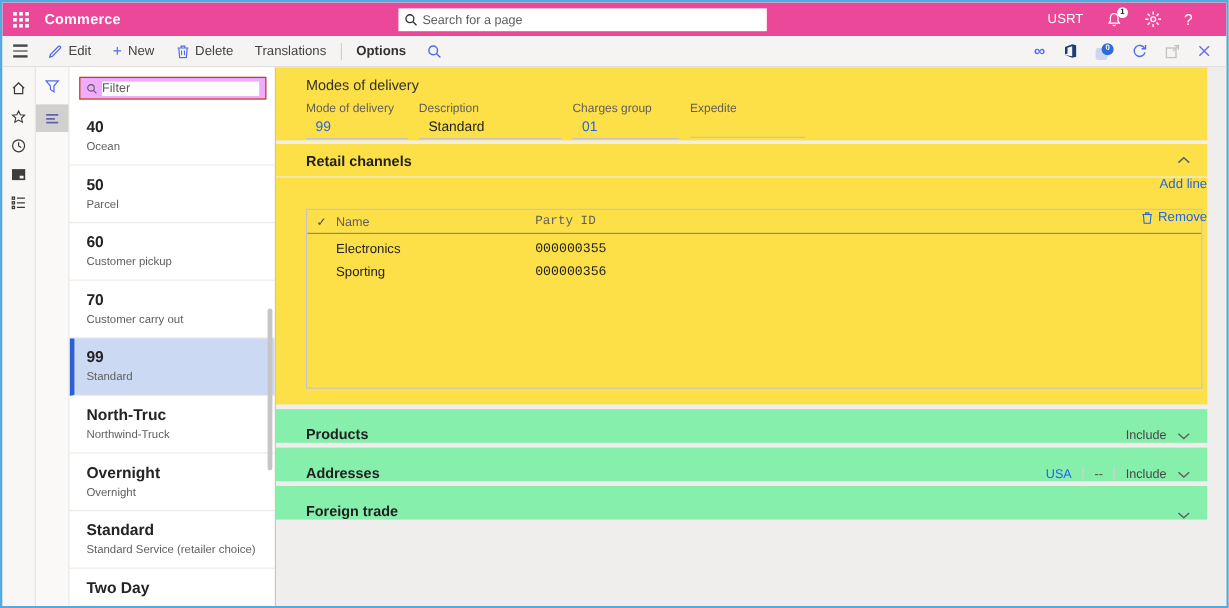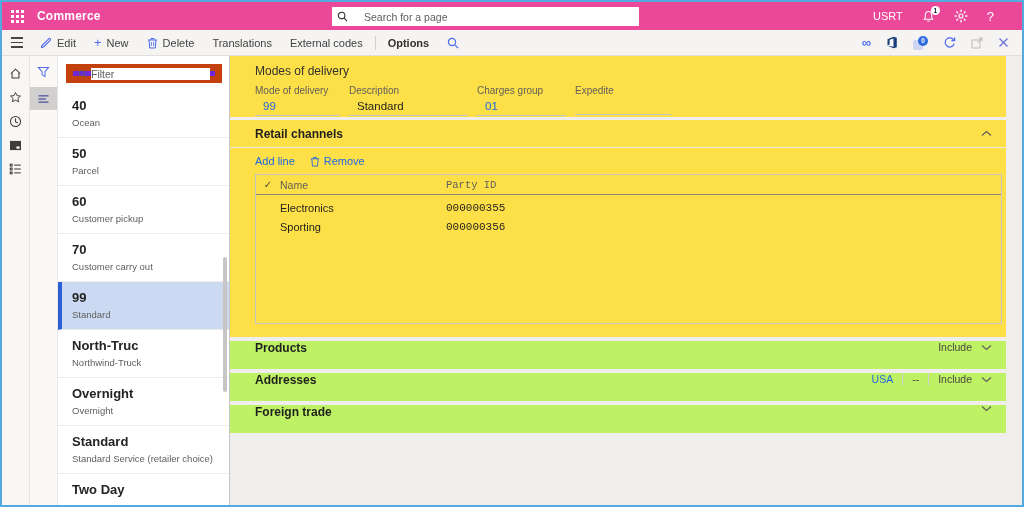--- a/index.html
+++ b/index.html
@@ -6,21 +6,21 @@
   body { font-family:"Liberation Sans", sans-serif; background:#dcdcdc; }
   .window{
     width:1024px;height:507px;border:2px solid #54a9de;background:#efeeec;
     display:flex;flex-direction:column;overflow:hidden;position:relative;
   }
   
   .topbar{flex:0 0 28px;background:#ec4899;display:flex;align-items:center;color:#fff;position:relative;}
   .waffle{margin-left:9px;width:13px;height:13px;display:grid;grid-template-columns:repeat(3,1fr);grid-template-rows:repeat(3,1fr);gap:2px;cursor:pointer;}
   .waffle span{width:3px;height:3px;background:#fff;}
   .app-title{margin-left:13px;font-size:12px;font-weight:700;letter-spacing:.2px;}
-  .top-search{position:absolute;left:330px;top:5px;width:307px;height:19px;background:#fff;display:flex;align-items:center;padding:0 5px;gap:16px;}
+  .top-search{position:absolute;left:330px;top:5px;width:307px;height:19px;background:#fff;display:flex;align-items:center;padding:0 5px;gap:4px;}
   .top-search svg{flex:0 0 auto;}
   .top-search input{border:none;outline:none;width:100%;font-size:10.5px;color:#323130;font-family:inherit;}
   .top-search input::placeholder{color:#605e5c;}
   .top-right{margin-left:auto;display:flex;align-items:center;gap:19px;padding-right:28px;}
   .user-initials{font-size:11px;}
   .bell-wrap{position:relative;display:flex;}
   .bell-badge{position:absolute;top:-4px;right:-5px;width:9px;height:9px;background:#fff;border-radius:50%;color:#081b34;font-size:6.5px;font-weight:700;display:flex;align-items:center;justify-content:center;}
   .help-glyph{font-size:13px;color:#fff;}
   
   .actionbar{flex:0 0 26px;background:#f5f4f2;border-bottom:1px solid #e1dfdd;display:flex;align-items:center;font-size:11px;color:#424242;}
@@ -38,21 +38,21 @@
   .pa-badge{position:absolute;top:0;right:0;width:10px;height:10px;border-radius:50%;background:#2f6bdd;color:#fff;font-size:6.5px;font-weight:700;display:flex;align-items:center;justify-content:center;}
   
   .content{flex:1;display:flex;min-height:0;}
   .navrail{flex:0 0 28px;background:#f8f7f6;border-right:1px solid #e8e6e4;display:flex;flex-direction:column;align-items:center;padding-top:9px;gap:8px;}
   .navrail .nicon{width:16px;height:16px;display:flex;align-items:center;justify-content:center;cursor:pointer;}
   .filterrail{flex:0 0 28px;background:#faf9f8;border-right:1px solid #e8e6e4;display:flex;flex-direction:column;align-items:center;padding-top:8px;}
   .fr-funnel{width:16px;height:16px;display:flex;align-items:center;justify-content:center;cursor:pointer;}
   .fr-selected{margin-top:7px;width:100%;height:23px;background:#d2d0ce;display:flex;align-items:center;justify-content:center;cursor:pointer;}
   
   .listpanel{flex:0 0 172px;background:#fff;border-right:1px solid #c8c6c4;position:relative;overflow:hidden;}
-  .filterbox{margin:8px 7px 7px 8px;height:19px;border:7px solid #c2410c;display:flex;align-items:center;gap:4px;padding:0 5px;background:#6d28d9;}
+  .filterbox{margin:8px 7px 7px 8px;height:19px;border:1px solid #c2410c;display:flex;align-items:center;gap:4px;padding:0 5px;background:#f0abfc;}
   .filterbox input{border:none;outline:none;width:100%;font-size:10.5px;font-family:inherit;color:#323130;}
   .filterbox input::placeholder{color:#605e5c;}
   .list-item{height:48px;padding:8px 0 0 14px;border-bottom:1px solid #edebe9;cursor:pointer;position:relative;}
   .li-name{font-size:13px;font-weight:600;color:#252423;}
   .li-desc{font-size:9.5px;color:#605e5c;margin-top:4px;}
   .list-item.selected{background:#cbd9f3;border-left:4px solid #2b5fd3;padding-left:10px;}
   .list-scrollbar{position:absolute;right:2px;top:201px;width:4px;height:135px;background:#c8c6c4;border-radius:2px;}
   
   .main{flex:1;background:#efeeec;padding-right:16px;overflow:hidden;}
   .card{background:#fde047;}
@@ -61,30 +61,30 @@
   .fields{display:flex;margin-top:7px;}
   .field{margin-right:9px;}
   .field.f1{width:85px;} .field.f2{width:119px;} .field.f3{width:89px;} .field.f4{width:96px;}
   .f-label{font-size:10px;color:#605e5c;white-space:nowrap;}
   .f-value{margin-top:3px;padding:1px 0 3px 8px;border-bottom:1px solid #c6c4c2;font-size:11.5px;min-height:16px;color:#1f1f1f;cursor:text;}
   .f-value.link{color:#2266e3;}
   .retail-card{margin-bottom:4px;padding-bottom:13px;}
   .fast-header{height:28px;display:flex;align-items:center;padding:0 14px 0 25px;cursor:pointer;}
   .fast-title{font-size:12px;font-weight:600;color:#1f1f1f;flex:1;}
   .retail-card .fast-header{border-bottom:1px solid #edebe9;}
-  .grid-toolbar{height:26px;display:flex;align-items:center;gap:15px;padding-left:25px;font-size:11px;color:#2266e3;}
+  .grid-toolbar{height:26px;display:flex;align-items:flex-end;gap:15px;padding-left:25px;font-size:11px;color:#2266e3;flex-direction:column;}
   .tool-link{display:flex;align-items:center;gap:4px;cursor:pointer;}
   .grid{margin:0 4px 0 25px;border:1px solid #c8c6c4;height:150px;font-size:11px;overflow:hidden;}
   .g-header{display:flex;height:20px;align-items:center;border-bottom:1px solid #8a8886;color:#605e5c;font-size:10.5px;}
   .gc-check{width:24px;text-align:center;color:#484644;font-size:10px;}
   .gc-name{width:166px;}
   .gc-party{width:93px;font-family:Liberation Mono, monospace;}
   .g-row{display:flex;height:19px;align-items:flex-end;color:#1f1f1f;cursor:pointer;}
   .g-row.selected{background:#cee1f8;width:283px;}
-  .section-card{height:28px;display:flex;align-items:flex-start;padding:0 14px 0 25px;margin-bottom:4px;background:#bef264;cursor:pointer;}
+  .section-card{height:28px;display:flex;align-items:flex-end;padding:0 14px 0 25px;margin-bottom:4px;background:#86efac;cursor:pointer;}
   .sec-right{display:flex;align-items:center;gap:9px;font-size:10.5px;color:#484644;}
   .sec-link{color:#2266e3;cursor:pointer;}
   .sec-div{width:1px;height:12px;background:#d2d0ce;}
   .chev{display:flex;align-items:center;}
 </style>
 </head>
 <body>
 
 <div class="window">
 
@@ -156,23 +156,20 @@
       <svg width="11" height="12" viewBox="0 0 11 12">
           <path d="M1 3 H10 M4 3 V1.5 H7 V3 M2 3 L2.7 11 H8.3 L9 3" fill="none" stroke="#4f6bed" stroke-width="1"></path>
           <line x1="4.3" y1="5" x2="4.3" y2="9" stroke="#4f6bed" stroke-width="0.9"></line>
           <line x1="6.7" y1="5" x2="6.7" y2="9" stroke="#4f6bed" stroke-width="0.9"></line>
         </svg>
       <span>Delete</span>
     </div>
     <div class="ab-btn">
       <span>Translations</span>
     </div>
-    <div class="ab-btn">
-      <span>External codes</span>
-    </div>
     <div class="ab-sep"></div>
     <div class="ab-btn ab-options">
       <span>Options</span>
     </div>
     <div class="ab-btn">
       <svg width="12" height="12" viewBox="0 0 12 12">
           <circle cx="5" cy="5" r="3.6" fill="none" stroke="#4f6bed" stroke-width="1.2"></circle>
           <line x1="7.8" y1="7.8" x2="11" y2="11" stroke="#4f6bed" stroke-width="1.2"></line>
         </svg>
     </div>

